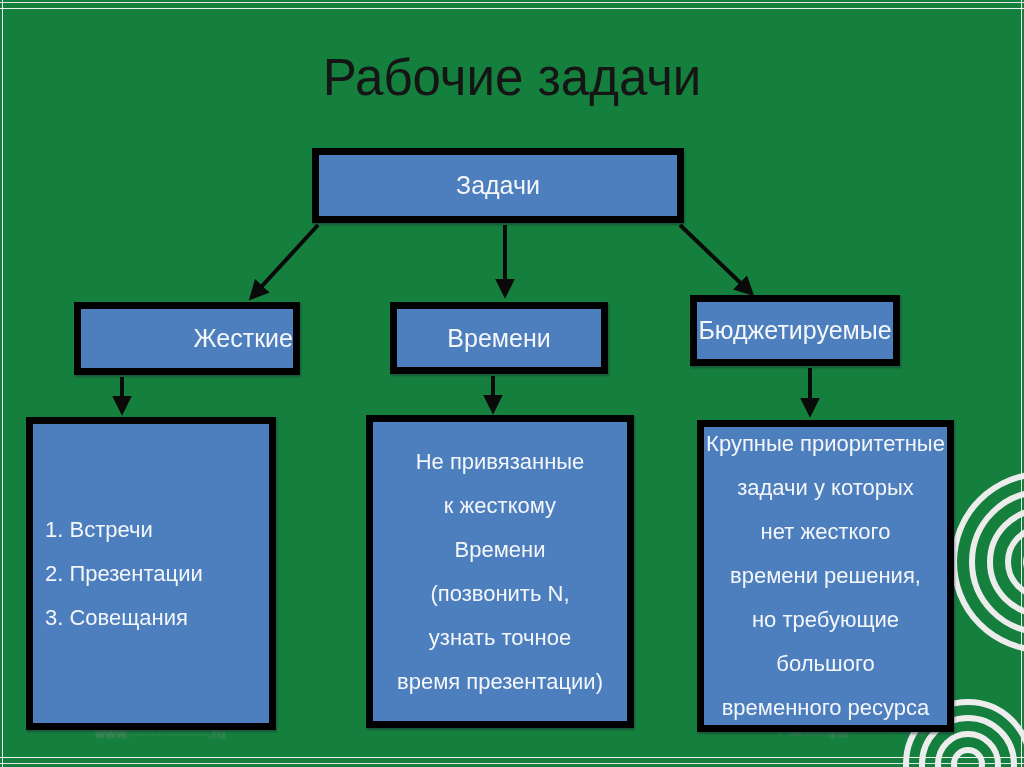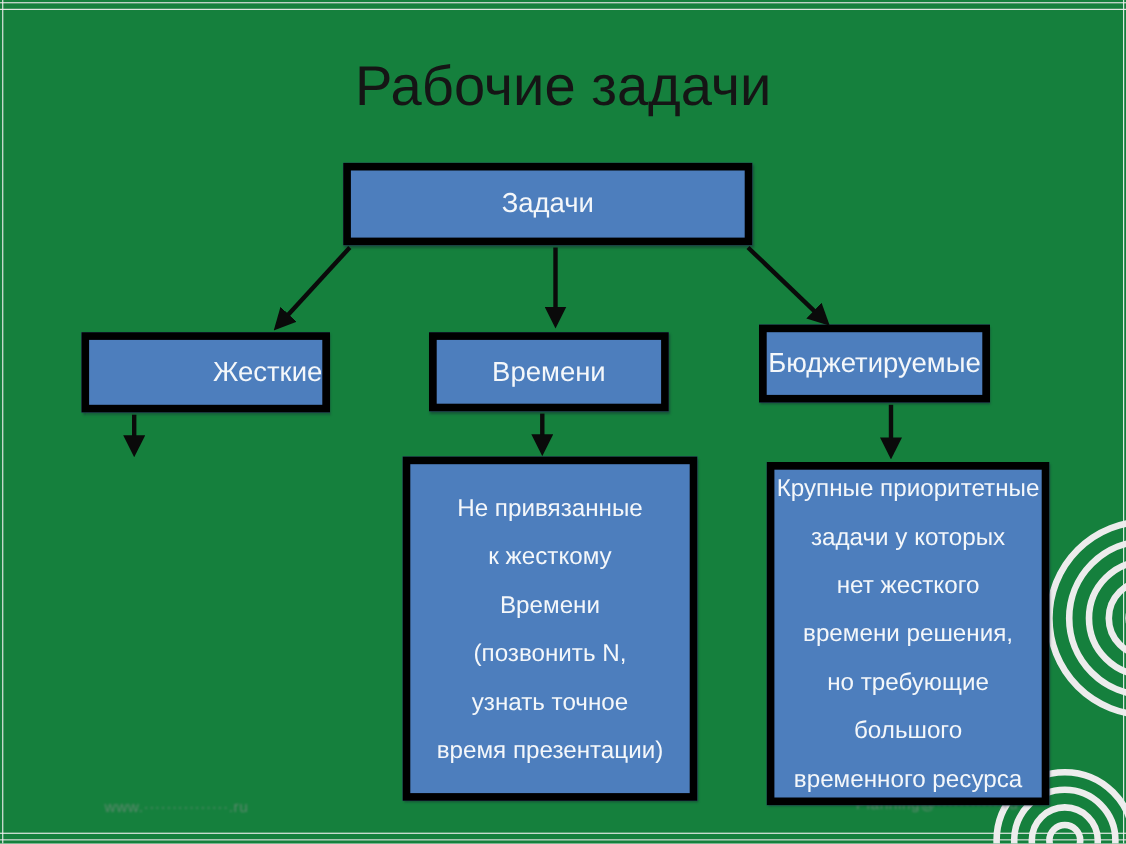--- a/index.html
+++ b/index.html
@@ -96,20 +96,25 @@
   <div class="node n-c0">
     <span class="label">Жесткие</span>
   </div>
   <div class="node n-c1">
     <span class="label">Времени</span>
   </div>
   <div class="node n-c2">
     <span class="label">Бюджетируемые</span>
   </div>
 
+  <div class="node n-d0">
+    <span class="detail">1. Встречи
+2. Презентации
+3. Совещания</span>
+  </div>
   <div class="node n-d1">
     <span class="detail">Не привязанные
 к жесткому
 Времени
 (позвонить N,
 узнать точное
 время презентации)</span>
   </div>
   <div class="node n-d2">
     <span class="detail">Крупные приоритетные

